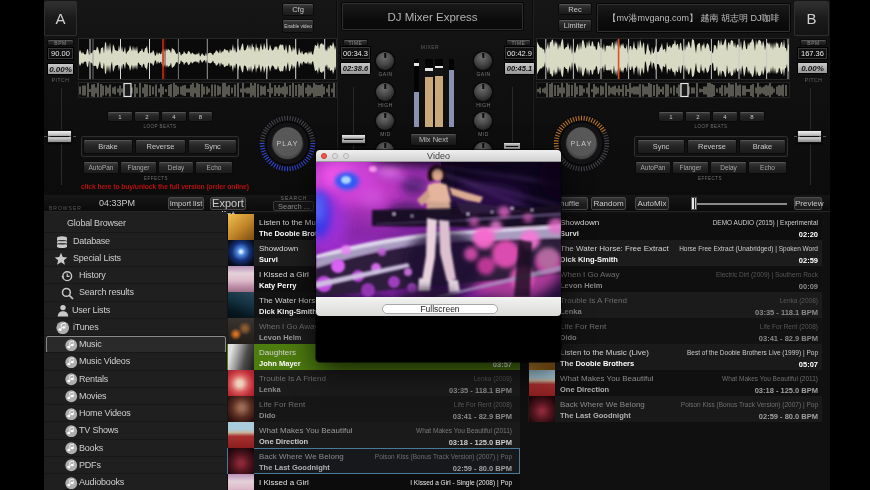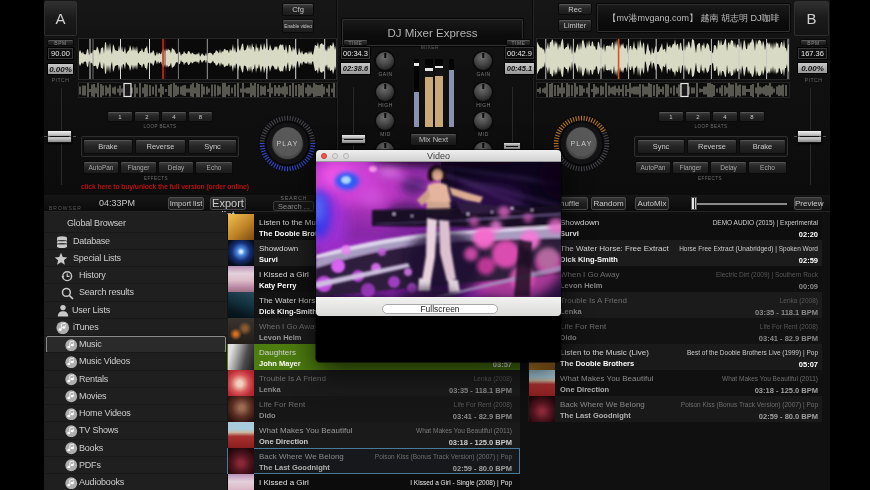--- a/index.html
+++ b/index.html
@@ -39,21 +39,21 @@
 .thumb{position:absolute;left:1px;top:0px;width:26px;height:26px;}
 </style></head>
 <body>
 <div id="app">
 <div id="topdeck">
 <div class="ab panelbox" style="left:0;top:1px;width:33px;height:35px;background:linear-gradient(#303030,#1a1a1a 50%,#141414);color:#cfcfcf;font-size:15px;text-align:center;line-height:34px;">A</div>
 <div class="ab sbtn" style="left:238px;top:3px;width:32px;height:13px;font-size:7.5px;line-height:12px;">Cfg</div>
 <div class="ab sbtn" style="left:238px;top:19px;width:32px;height:14px;font-size:5px;line-height:13px;letter-spacing:-0.1px;">Enable video</div>
 <div class="ab" style="left:292px;top:0;width:2px;height:195px;background:linear-gradient(90deg,#000,#2c2c2c);"></div>
 <div class="ab" style="left:488px;top:0;width:2px;height:195px;background:linear-gradient(90deg,#000,#2c2c2c);"></div>
-<div class="ab titlebox" style="left:297px;top:2px;width:183px;height:29px;font-size:11.5px;line-height:28px;color:#b2b2b2;margin-top:16px;">DJ Mixer Express</div>
+<div class="ab titlebox" style="left:297px;top:2px;width:183px;height:29px;font-size:11.5px;line-height:28px;color:#b2b2b2;">DJ Mixer Express</div>
 <div class="ab sbtn" style="left:514px;top:3px;width:34px;height:12px;font-size:7.5px;line-height:11px;">Rec</div>
 <div class="ab sbtn" style="left:514px;top:19px;width:34px;height:13px;font-size:7.5px;line-height:12px;">Limiter</div>
 <div class="ab titlebox" style="left:552px;top:3px;width:195px;height:30px;font-size:9px;line-height:29px;color:#bdbdbd;">【mv港mvgang.com】 越南 胡志明 DJ咖啡</div>
 <div class="ab panelbox" style="left:750px;top:1px;width:35px;height:35px;background:linear-gradient(#303030,#1a1a1a 50%,#141414);color:#cfcfcf;font-size:15px;text-align:center;line-height:34px;">B</div>
 
 <div class="ab" style="left:34px;top:38px;width:259px;height:42px;background:#0a0a0a;border:1px solid #262626;">
         <svg width="257" height="40" viewBox="0 0 257 40" style="display:block">
           <path d="M0,14.4L1,11.8L2,14.1L3,15.8L4,13.4L5,16.3L6,16.3L7,16.5L8,11.5L9,11.0L10,17.3L11,16.0L12,14.4L13,15.5L14,12.6L15,12.0L16,12.1L17,12.5L18,8.6L19,9.7L20,13.5L21,16.8L22,10.2L23,9.7L24,8.9L25,15.7L26,4.7L27,4.0L28,13.2L29,6.1L30,13.0L31,4.2L32,12.7L33,16.5L34,5.9L35,8.3L36,12.0L37,12.6L38,12.8L39,13.2L40,6.9L41,12.5L42,13.2L43,7.9L44,14.2L45,13.2L46,8.6L47,16.3L48,14.3L49,13.0L50,11.9L51,7.0L52,10.2L53,13.5L54,7.4L55,12.9L56,8.8L57,13.4L58,7.7L59,15.7L60,14.7L61,13.0L62,12.9L63,10.0L64,13.5L65,14.4L66,10.3L67,9.9L68,7.4L69,14.9L70,15.6L71,16.1L72,14.1L73,15.1L74,12.0L75,13.5L76,18.1L77,16.9L78,13.4L79,16.9L80,14.5L81,15.4L82,16.6L83,13.2L84,11.2L85,10.9L86,13.8L87,10.2L88,13.3L89,10.4L90,12.0L91,12.3L92,15.5L93,9.6L94,11.3L95,11.3L96,13.2L97,15.5L98,15.9L99,14.9L100,13.8L101,14.2L102,18.0L103,15.7L104,16.2L105,12.8L106,15.0L107,15.6L108,16.2L109,13.3L110,13.0L111,14.4L112,16.5L113,14.4L114,14.9L115,16.6L116,15.9L117,16.9L118,15.3L119,16.5L120,13.9L121,18.7L122,17.2L123,14.9L124,16.5L125,17.6L126,18.0L127,14.5L128,18.6L129,15.2L130,15.2L131,14.6L132,15.0L133,15.8L134,17.6L135,14.9L136,14.8L137,12.3L138,12.8L139,14.1L140,15.5L141,10.9L142,15.7L143,12.7L144,14.2L145,11.2L146,10.8L147,12.6L148,12.1L149,12.6L150,15.2L151,10.6L152,13.2L153,11.2L154,6.1L155,13.5L156,9.0L157,14.8L158,13.3L159,6.7L160,11.1L161,13.0L162,9.4L163,6.3L164,5.3L165,12.6L166,12.2L167,11.5L168,8.2L169,6.3L170,11.3L171,6.2L172,12.3L173,5.1L174,8.8L175,9.2L176,14.3L177,5.1L178,10.5L179,8.9L180,13.9L181,9.2L182,5.2L183,10.7L184,12.2L185,4.8L186,8.5L187,11.5L188,3.7L189,12.6L190,11.5L191,6.2L192,9.8L193,12.5L194,12.3L195,10.9L196,7.9L197,9.5L198,7.9L199,12.6L200,8.6L201,6.6L202,6.6L203,7.6L204,6.1L205,11.6L206,12.5L207,6.3L208,12.3L209,16.0L210,6.8L211,7.2L212,10.8L213,14.3L214,8.2L215,12.8L216,9.8L217,9.8L218,16.4L219,16.7L220,9.4L221,13.7L222,15.8L223,12.3L224,15.9L225,16.5L226,14.3L227,15.0L228,14.0L229,16.8L230,13.0L231,15.8L232,12.8L233,15.7L234,17.0L235,12.0L236,6.8L237,7.6L238,7.9L239,4.0L240,11.3L241,6.4L242,5.7L243,4.9L244,6.9L245,6.2L246,13.3L247,10.5L248,13.8L249,7.5L250,11.6L251,7.2L252,7.3L253,8.5L254,3.8L255,6.8L256,12.0L257,7.7L257,32.3L256,28.0L255,33.2L254,36.2L253,31.5L252,32.7L251,32.8L250,28.4L249,32.5L248,26.2L247,29.5L246,26.7L245,33.8L244,33.1L243,35.1L242,34.3L241,33.6L240,28.7L239,36.0L238,32.1L237,32.4L236,33.2L235,28.0L234,23.0L233,24.3L232,27.2L231,24.2L230,27.0L229,23.2L228,26.0L227,25.0L226,25.7L225,23.5L224,24.1L223,27.7L222,24.2L221,26.3L220,30.6L219,23.3L218,23.6L217,30.2L216,30.2L215,27.2L214,31.8L213,25.7L212,29.2L211,32.8L210,33.2L209,24.0L208,27.7L207,33.7L206,27.5L205,28.4L204,33.9L203,32.4L202,33.4L201,33.4L200,31.4L199,27.4L198,32.1L197,30.5L196,32.1L195,29.1L194,27.7L193,27.5L192,30.2L191,33.8L190,28.5L189,27.4L188,36.3L187,28.5L186,31.5L185,35.2L184,27.8L183,29.3L182,34.8L181,30.8L180,26.1L179,31.1L178,29.5L177,34.9L176,25.7L175,30.8L174,31.2L173,34.9L172,27.7L171,33.8L170,28.7L169,33.7L168,31.8L167,28.5L166,27.8L165,27.4L164,34.7L163,33.7L162,30.6L161,27.0L160,28.9L159,33.3L158,26.7L157,25.2L156,31.0L155,26.5L154,33.9L153,28.8L152,26.8L151,29.4L150,24.8L149,27.4L148,27.9L147,27.4L146,29.2L145,28.8L144,25.8L143,27.3L142,24.3L141,29.1L140,24.5L139,25.9L138,27.2L137,27.7L136,25.2L135,25.1L134,22.4L133,24.2L132,25.0L131,25.4L130,24.8L129,24.8L128,21.4L127,25.5L126,22.0L125,22.4L124,23.5L123,25.1L122,22.8L121,21.3L120,26.1L119,23.5L118,24.7L117,23.1L116,24.1L115,23.4L114,25.1L113,25.6L112,23.5L111,25.6L110,27.0L109,26.7L108,23.8L107,24.4L106,25.0L105,27.2L104,23.8L103,24.3L102,22.0L101,25.8L100,26.2L99,25.1L98,24.1L97,24.5L96,26.8L95,28.7L94,28.7L93,30.4L92,24.5L91,27.7L90,28.0L89,29.6L88,26.7L87,29.8L86,26.2L85,29.1L84,28.8L83,26.8L82,23.4L81,24.6L80,25.5L79,23.1L78,26.6L77,23.1L76,21.9L75,26.5L74,28.0L73,24.9L72,25.9L71,23.9L70,24.4L69,25.1L68,32.6L67,30.1L66,29.7L65,25.6L64,26.5L63,30.0L62,27.1L61,27.0L60,25.3L59,24.3L58,32.3L57,26.6L56,31.2L55,27.1L54,32.6L53,26.5L52,29.8L51,33.0L50,28.1L49,27.0L48,25.7L47,23.7L46,31.4L45,26.8L44,25.8L43,32.1L42,26.8L41,27.5L40,33.1L39,26.8L38,27.2L37,27.4L36,28.0L35,31.7L34,34.1L33,23.5L32,27.3L31,35.8L30,27.0L29,33.9L28,26.8L27,36.0L26,35.3L25,24.3L24,31.1L23,30.3L22,29.8L21,23.2L20,26.5L19,30.3L18,31.4L17,27.5L16,27.9L15,28.0L14,27.4L13,24.5L12,25.6L11,24.0L10,22.7L9,29.0L8,28.5L7,23.5L6,23.7L5,23.7L4,26.6L3,24.2L2,25.9L1,28.2L0,25.6Z" fill="#d9dac4" transform="translate(0,-1)"></path>
           <line x1="11.0" y1="0" x2="11.0" y2="40" stroke="#cfcfcf" stroke-width="1.0"></line>
           <line x1="14.0" y1="0" x2="14.0" y2="40" stroke="#8a8a8a" stroke-width="0.8"></line>

